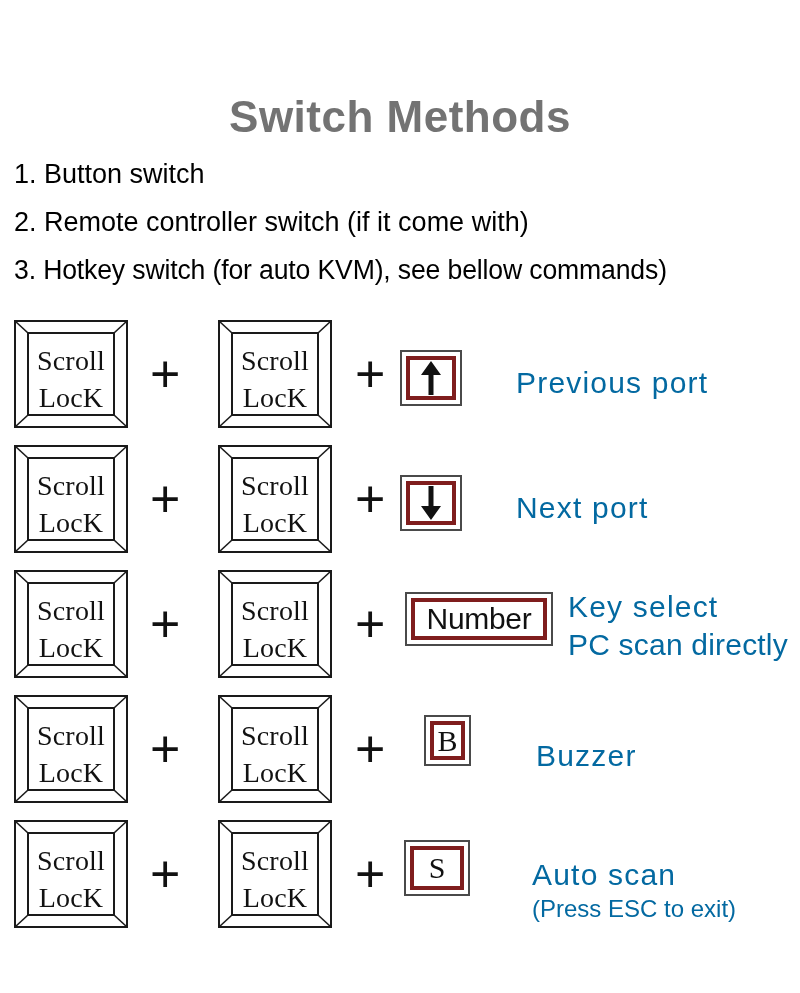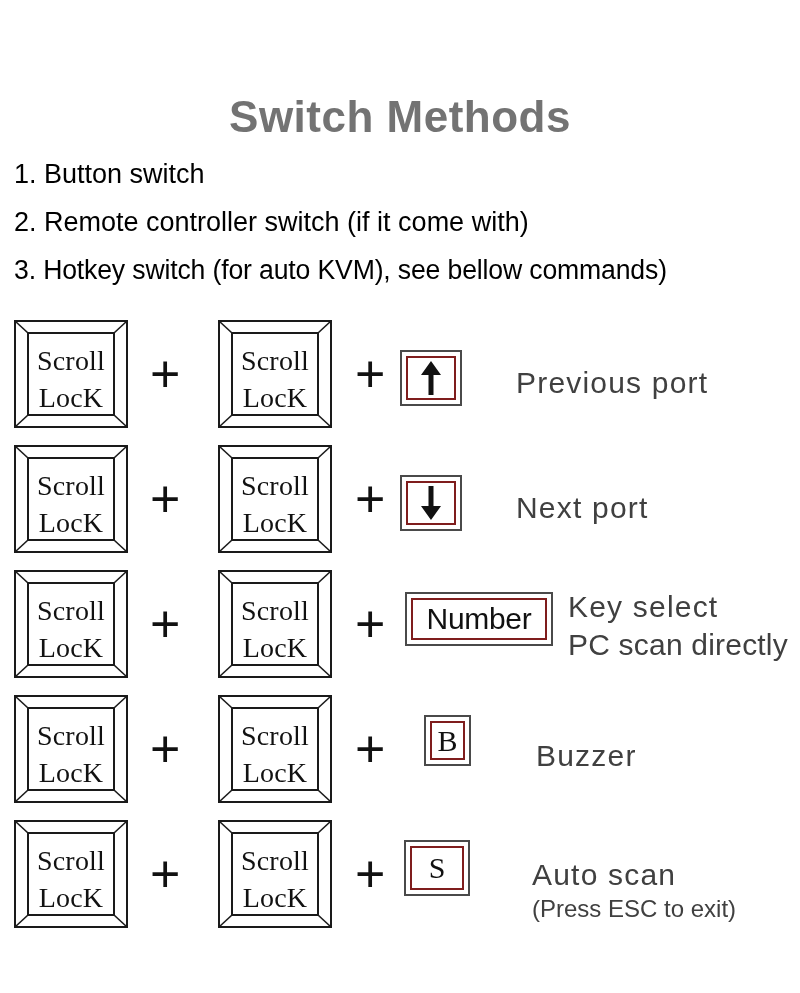--- a/index.html
+++ b/index.html
@@ -140,21 +140,21 @@
     position: absolute;
     box-sizing: border-box;
     border: 2px solid #4a4a4a;
     background: #ffffff;
     padding: 4px;
   }
   .actionkey .face {
     width: 100%;
     height: 100%;
     box-sizing: border-box;
-    border: 2px solid #7f1d1d;
+    border: 4px solid #7f1d1d;
     background: #ffffff;
     display: flex;
     align-items: center;
     justify-content: center;
   }
   .actionkey .glyph-serif {
     font-family: "Liberation Serif", serif;
     font-size: 30px;
     line-height: 30px;
     color: #111111;
@@ -173,21 +173,21 @@
   .k-arrow-down { left: 400px; top: 38px;  width: 62px; height: 56px; }
   .k-number     { left: 405px; top: 30px;  width: 148px; height: 54px; }
   .k-b          { left: 424px; top: 28px;  width: 47px;  height: 51px; }
   .k-s          { left: 404px; top: 28px;  width: 66px;  height: 56px; }
 
   
   .desc {
     position: absolute;
     font-family: "Liberation Sans", sans-serif;
     font-weight: 300;
-    color: #404040;
+    color: #0369a1;
     white-space: nowrap;
   }
   .desc .l1 {
     font-size: 30px;
     line-height: 38px;
     letter-spacing: 1.2px;
   }
   .desc .l2 {
     font-size: 30px;
     line-height: 38px;

